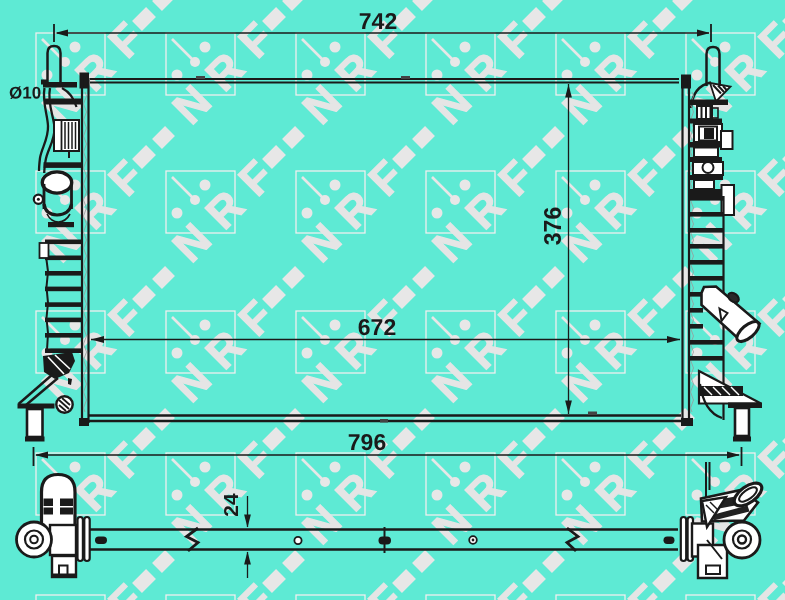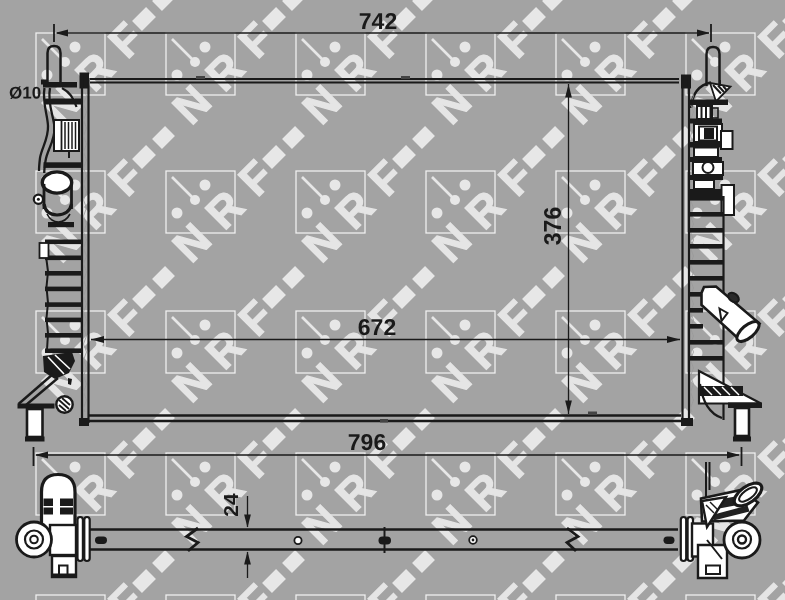--- a/index.html
+++ b/index.html
@@ -1,16 +1,16 @@
 <!DOCTYPE html>
 <html><head>
 <meta charset="utf-8">
 <style>
   html,body{margin:0;padding:0;background:#ffffff;}
-  #page{width:785px;height:600px;position:relative;overflow:hidden;background:#a3a3a3;
+  #page{width:785px;height:600px;position:relative;overflow:hidden;background:#5eead4;
         font-family:"Liberation Sans",sans-serif;}
   svg{position:absolute;top:0;left:0;}
   text{font-family:"Liberation Sans",sans-serif;}
 </style>
 </head>
 <body>
 <div id="page">
 <svg width="785" height="600" viewBox="0 0 785 600">
 <defs>
 

